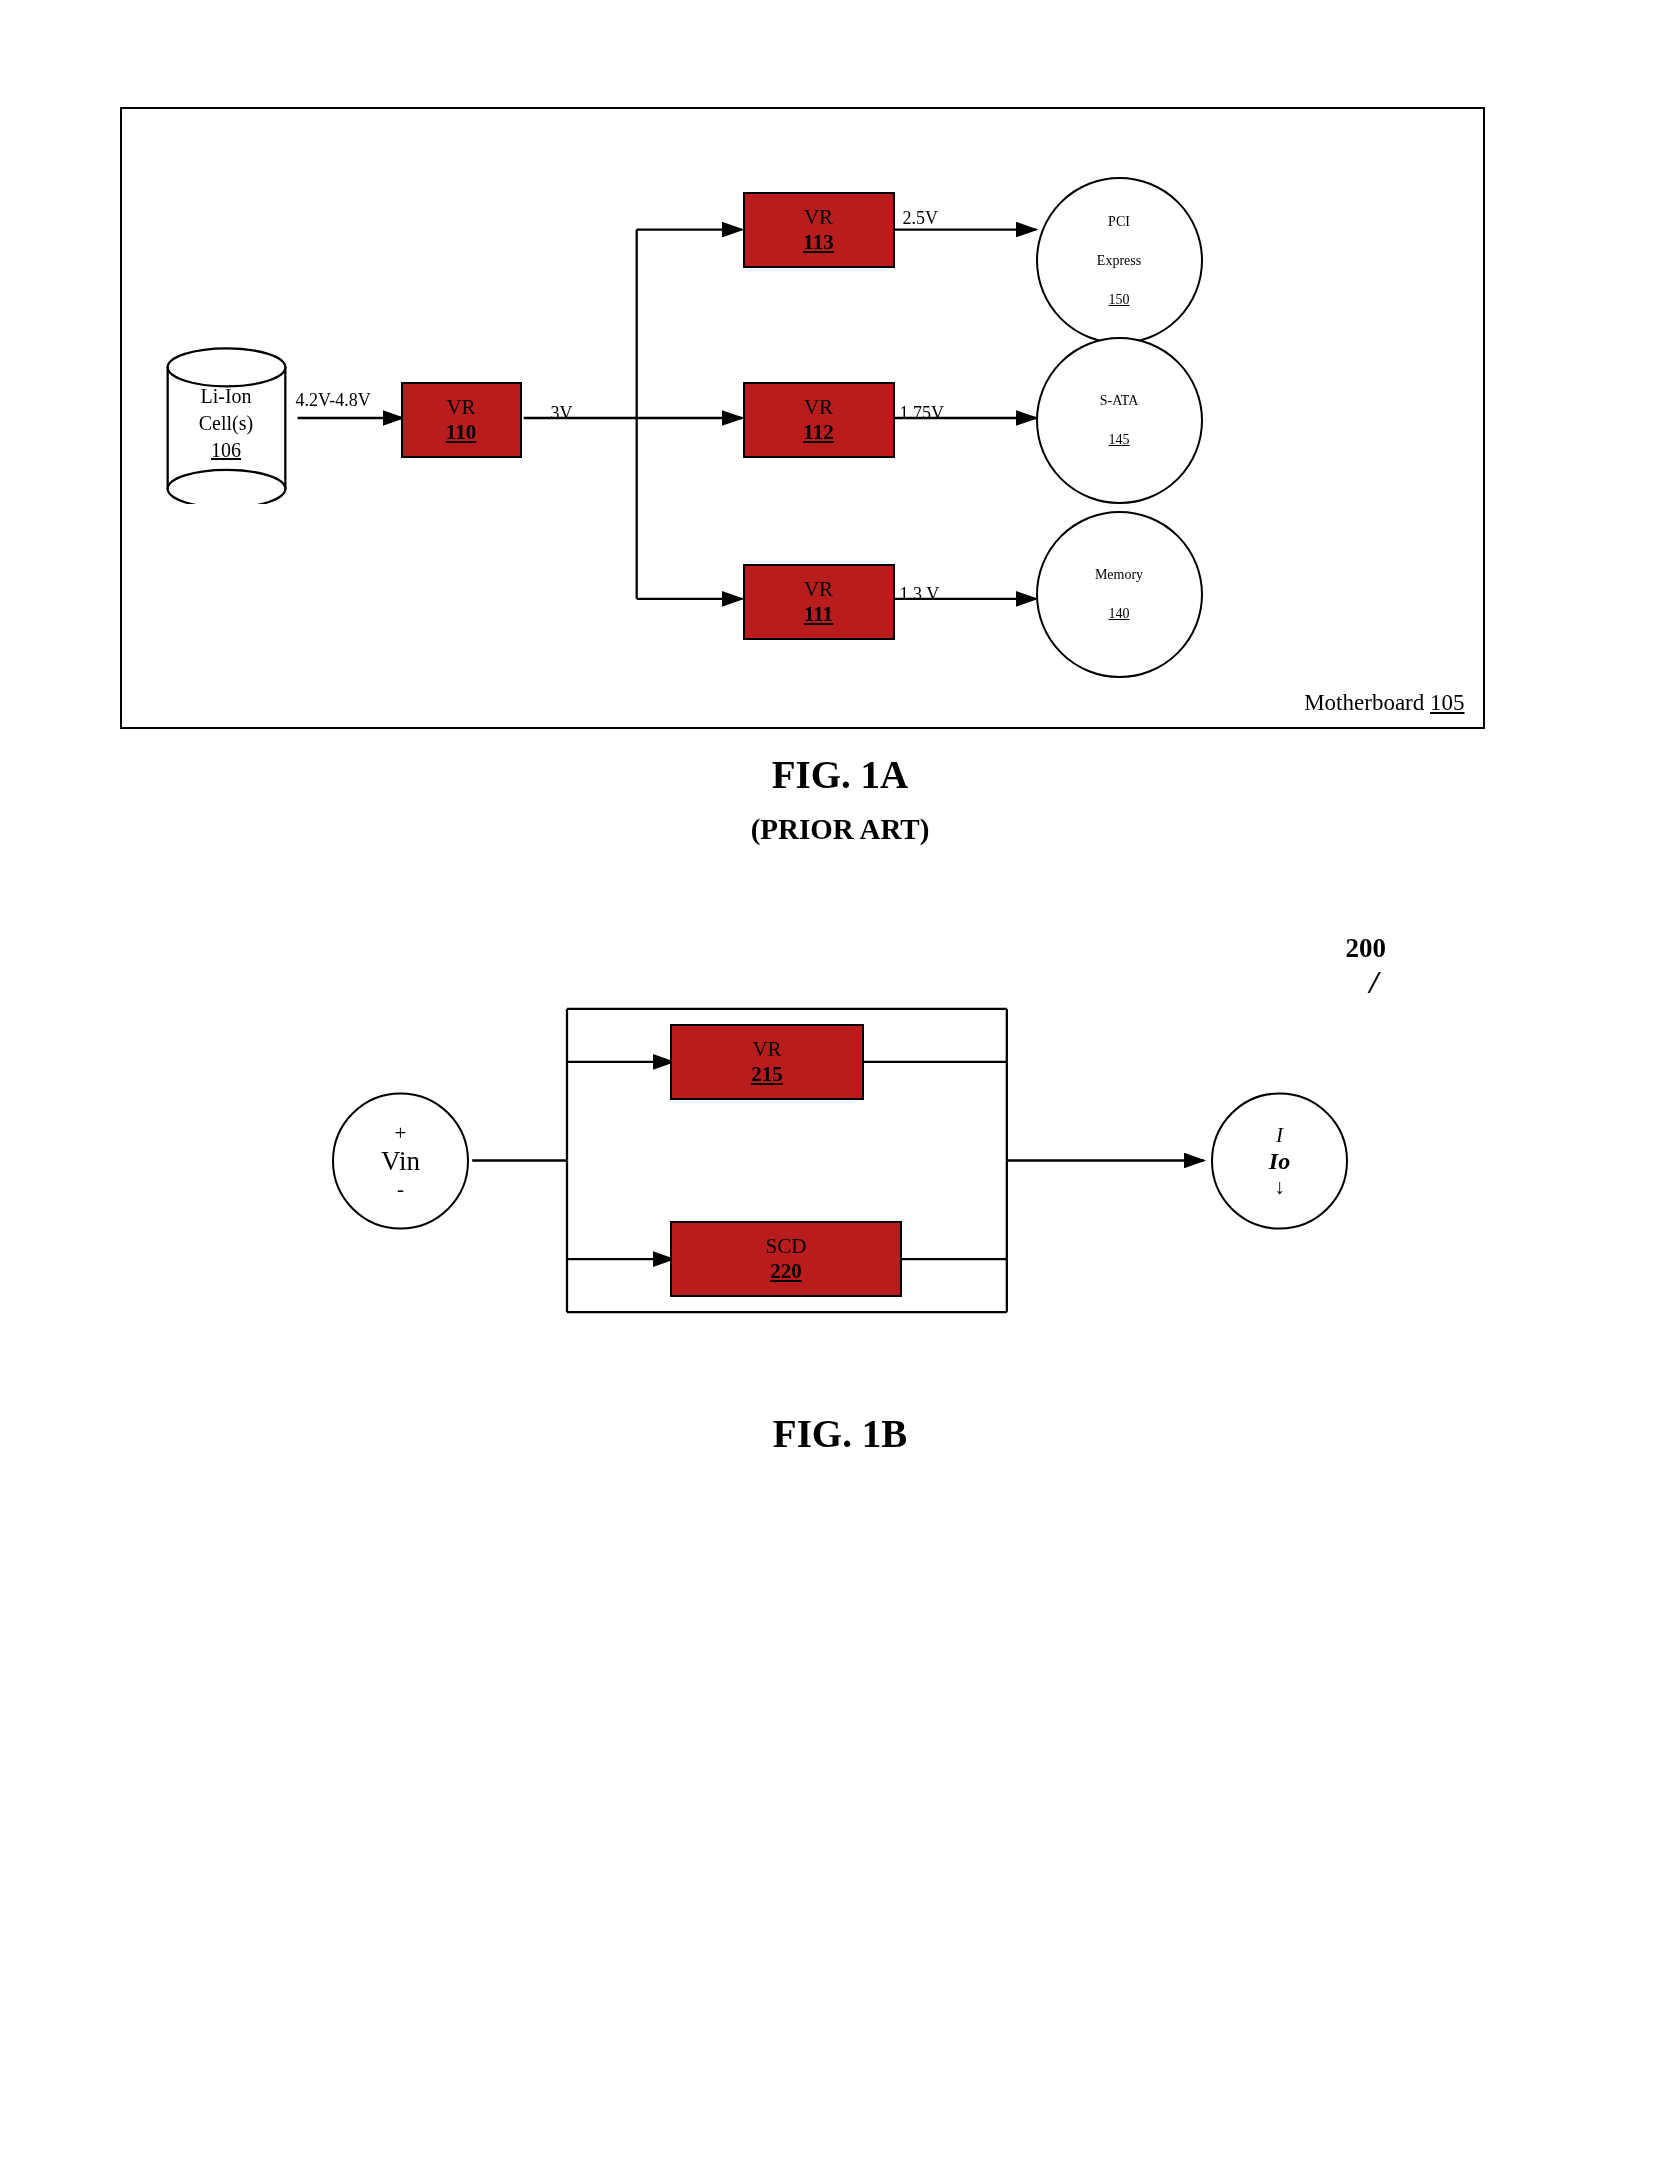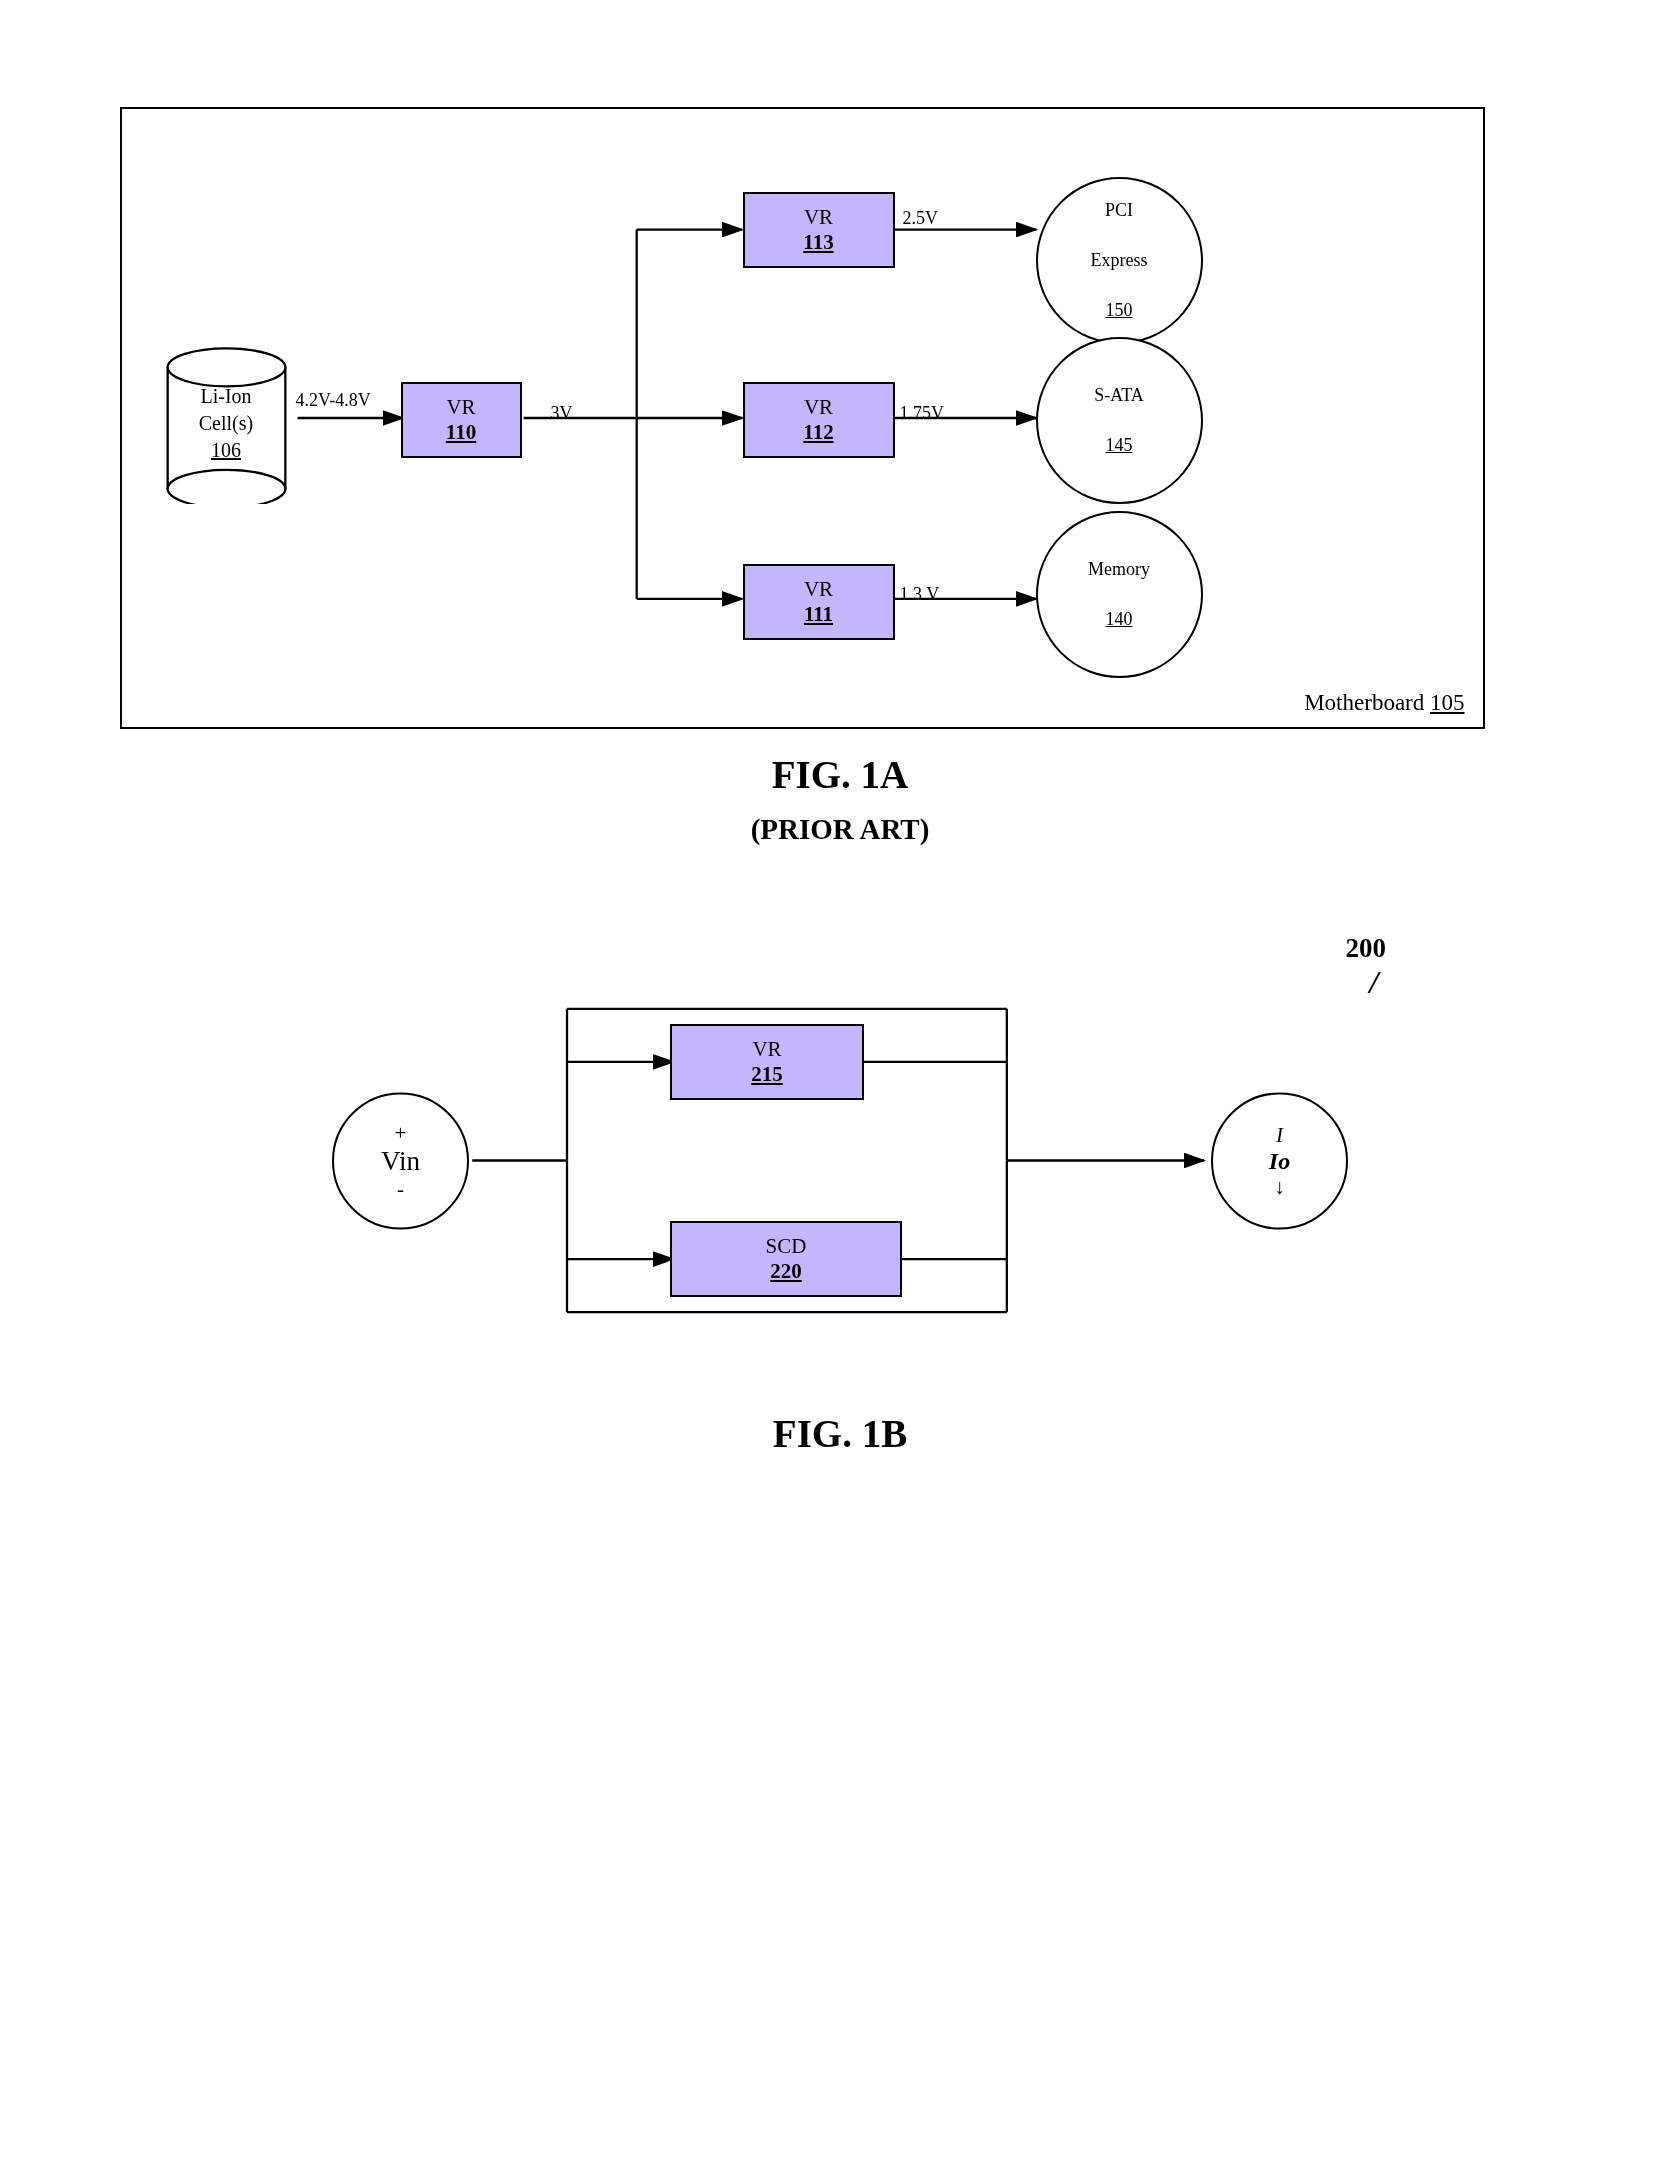--- a/index.html
+++ b/index.html
@@ -61,21 +61,21 @@
     }
 
     .motherboard-label u {
       text-decoration: underline;
     }
 
     
     .vr-box {
       position: absolute;
       border: 2.3px solid #000;
-      background: #c4b5fd;
+      background: #b91c1c;
       display: flex;
       flex-direction: column;
       align-items: center;
       justify-content: center;
       font-size: 21px;
     }
 
     .vr-box u {
       text-decoration: underline;
       font-weight: bold;
@@ -84,21 +84,21 @@
     
     .device-circle {
       position: absolute;
       border: 2.3px solid #000;
       border-radius: 50%;
       background: #fff;
       display: flex;
       flex-direction: column;
       align-items: center;
       justify-content: center;
-      font-size: 18px;
+      font-size: 14px;
       text-align: center;
       line-height: 1.4;
     }
 
     .device-circle u {
       text-decoration: underline;
     }
 
     
     .arrows-svg {

